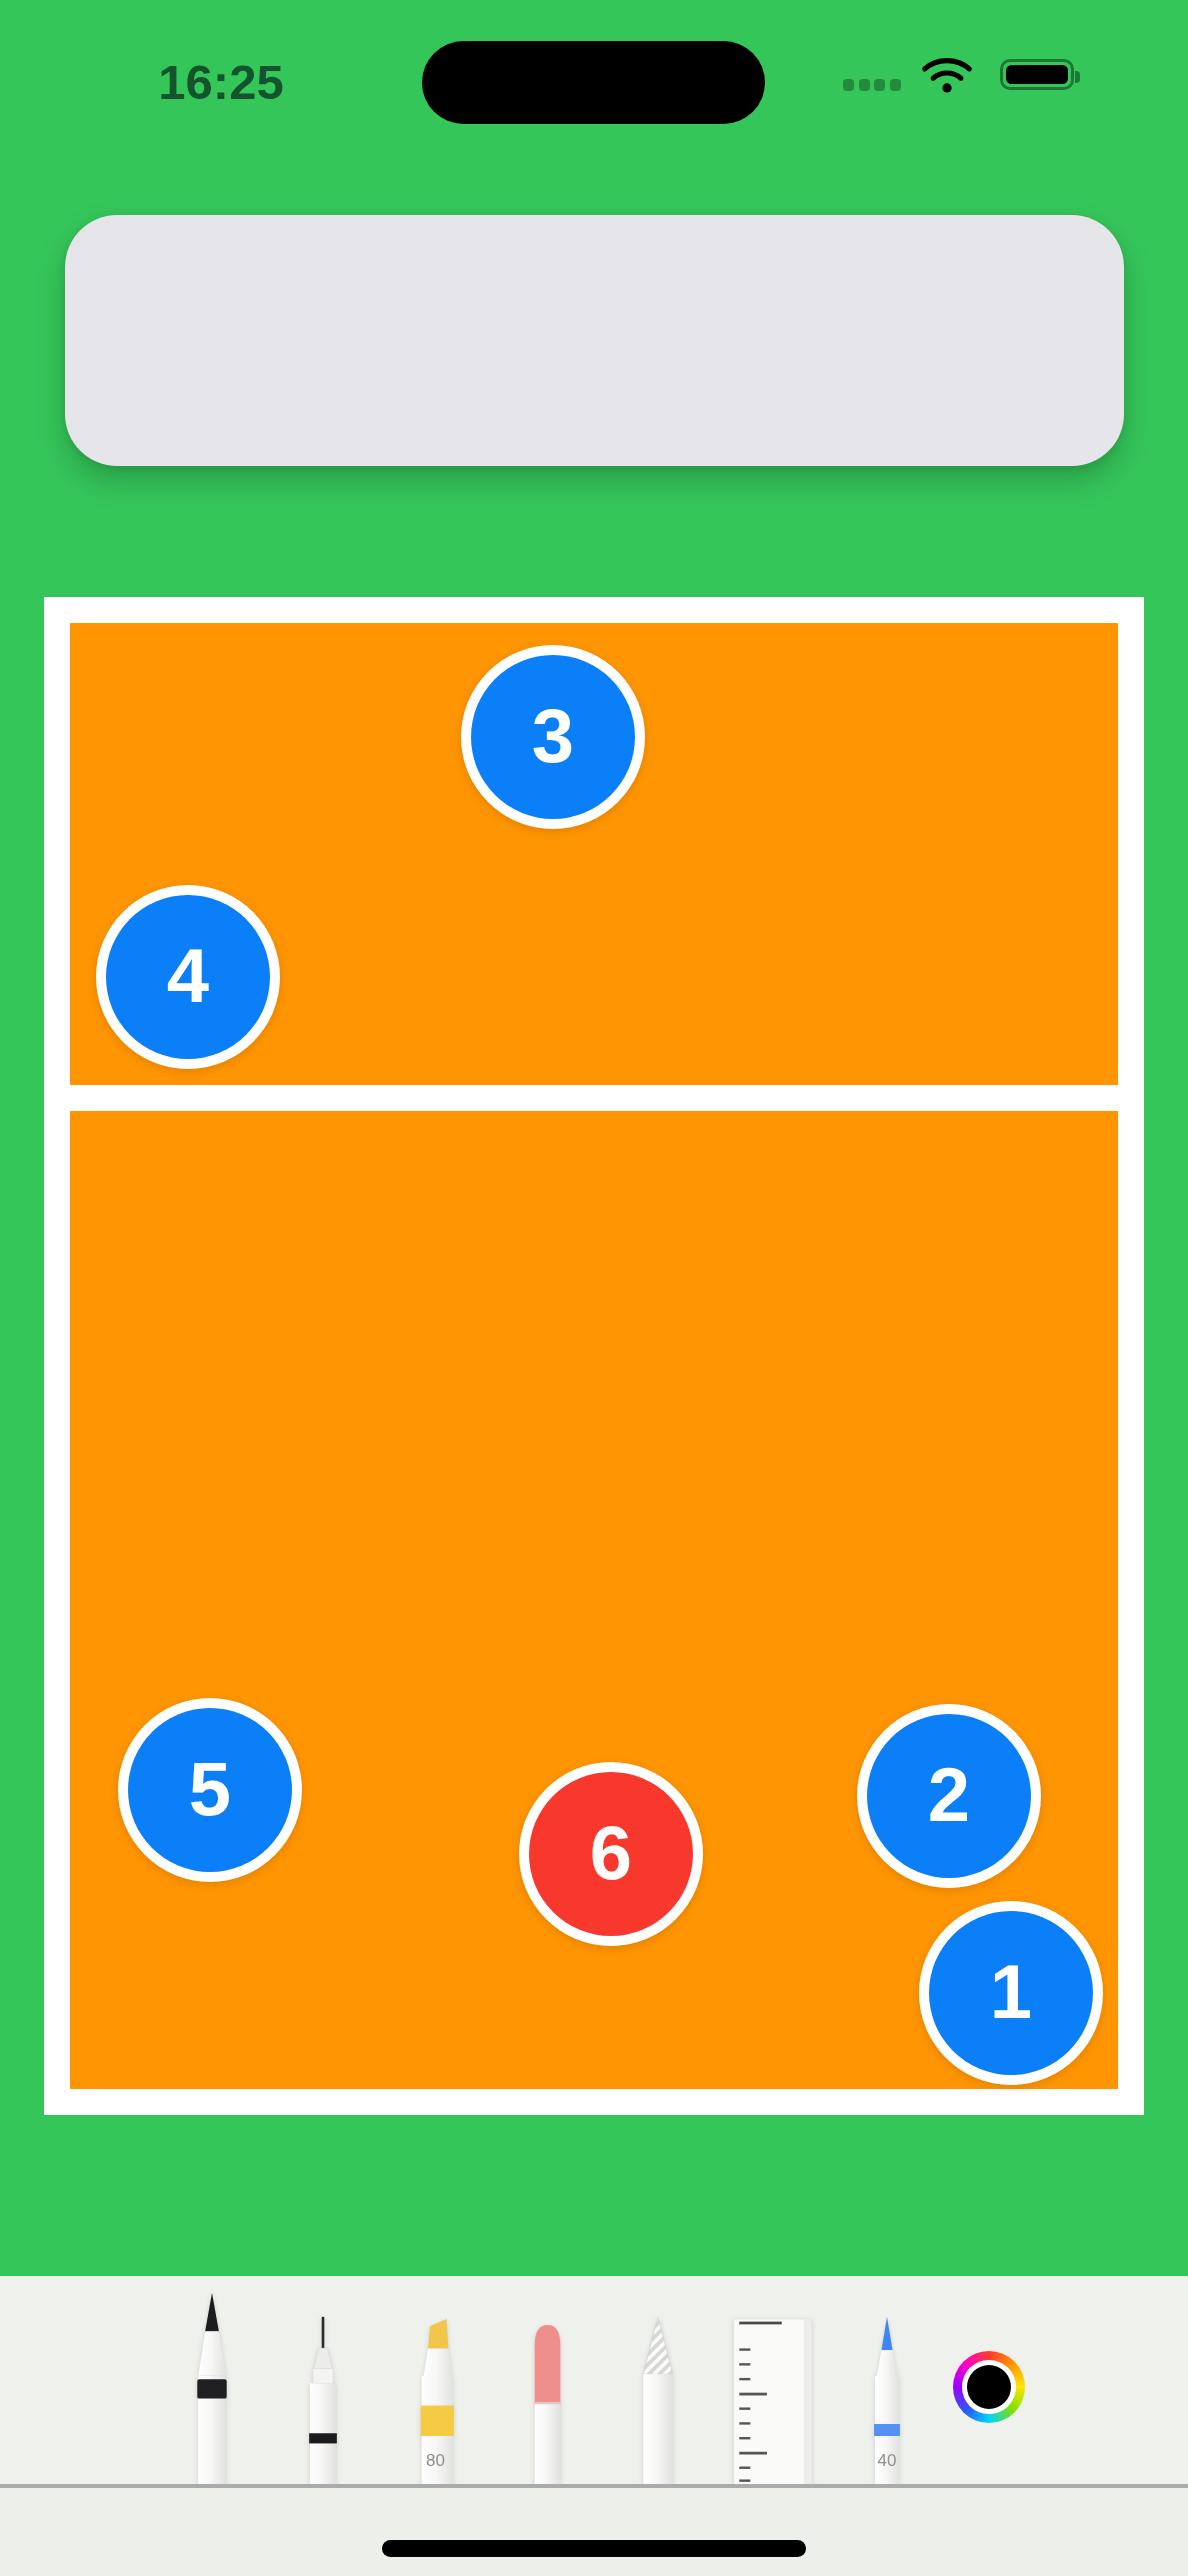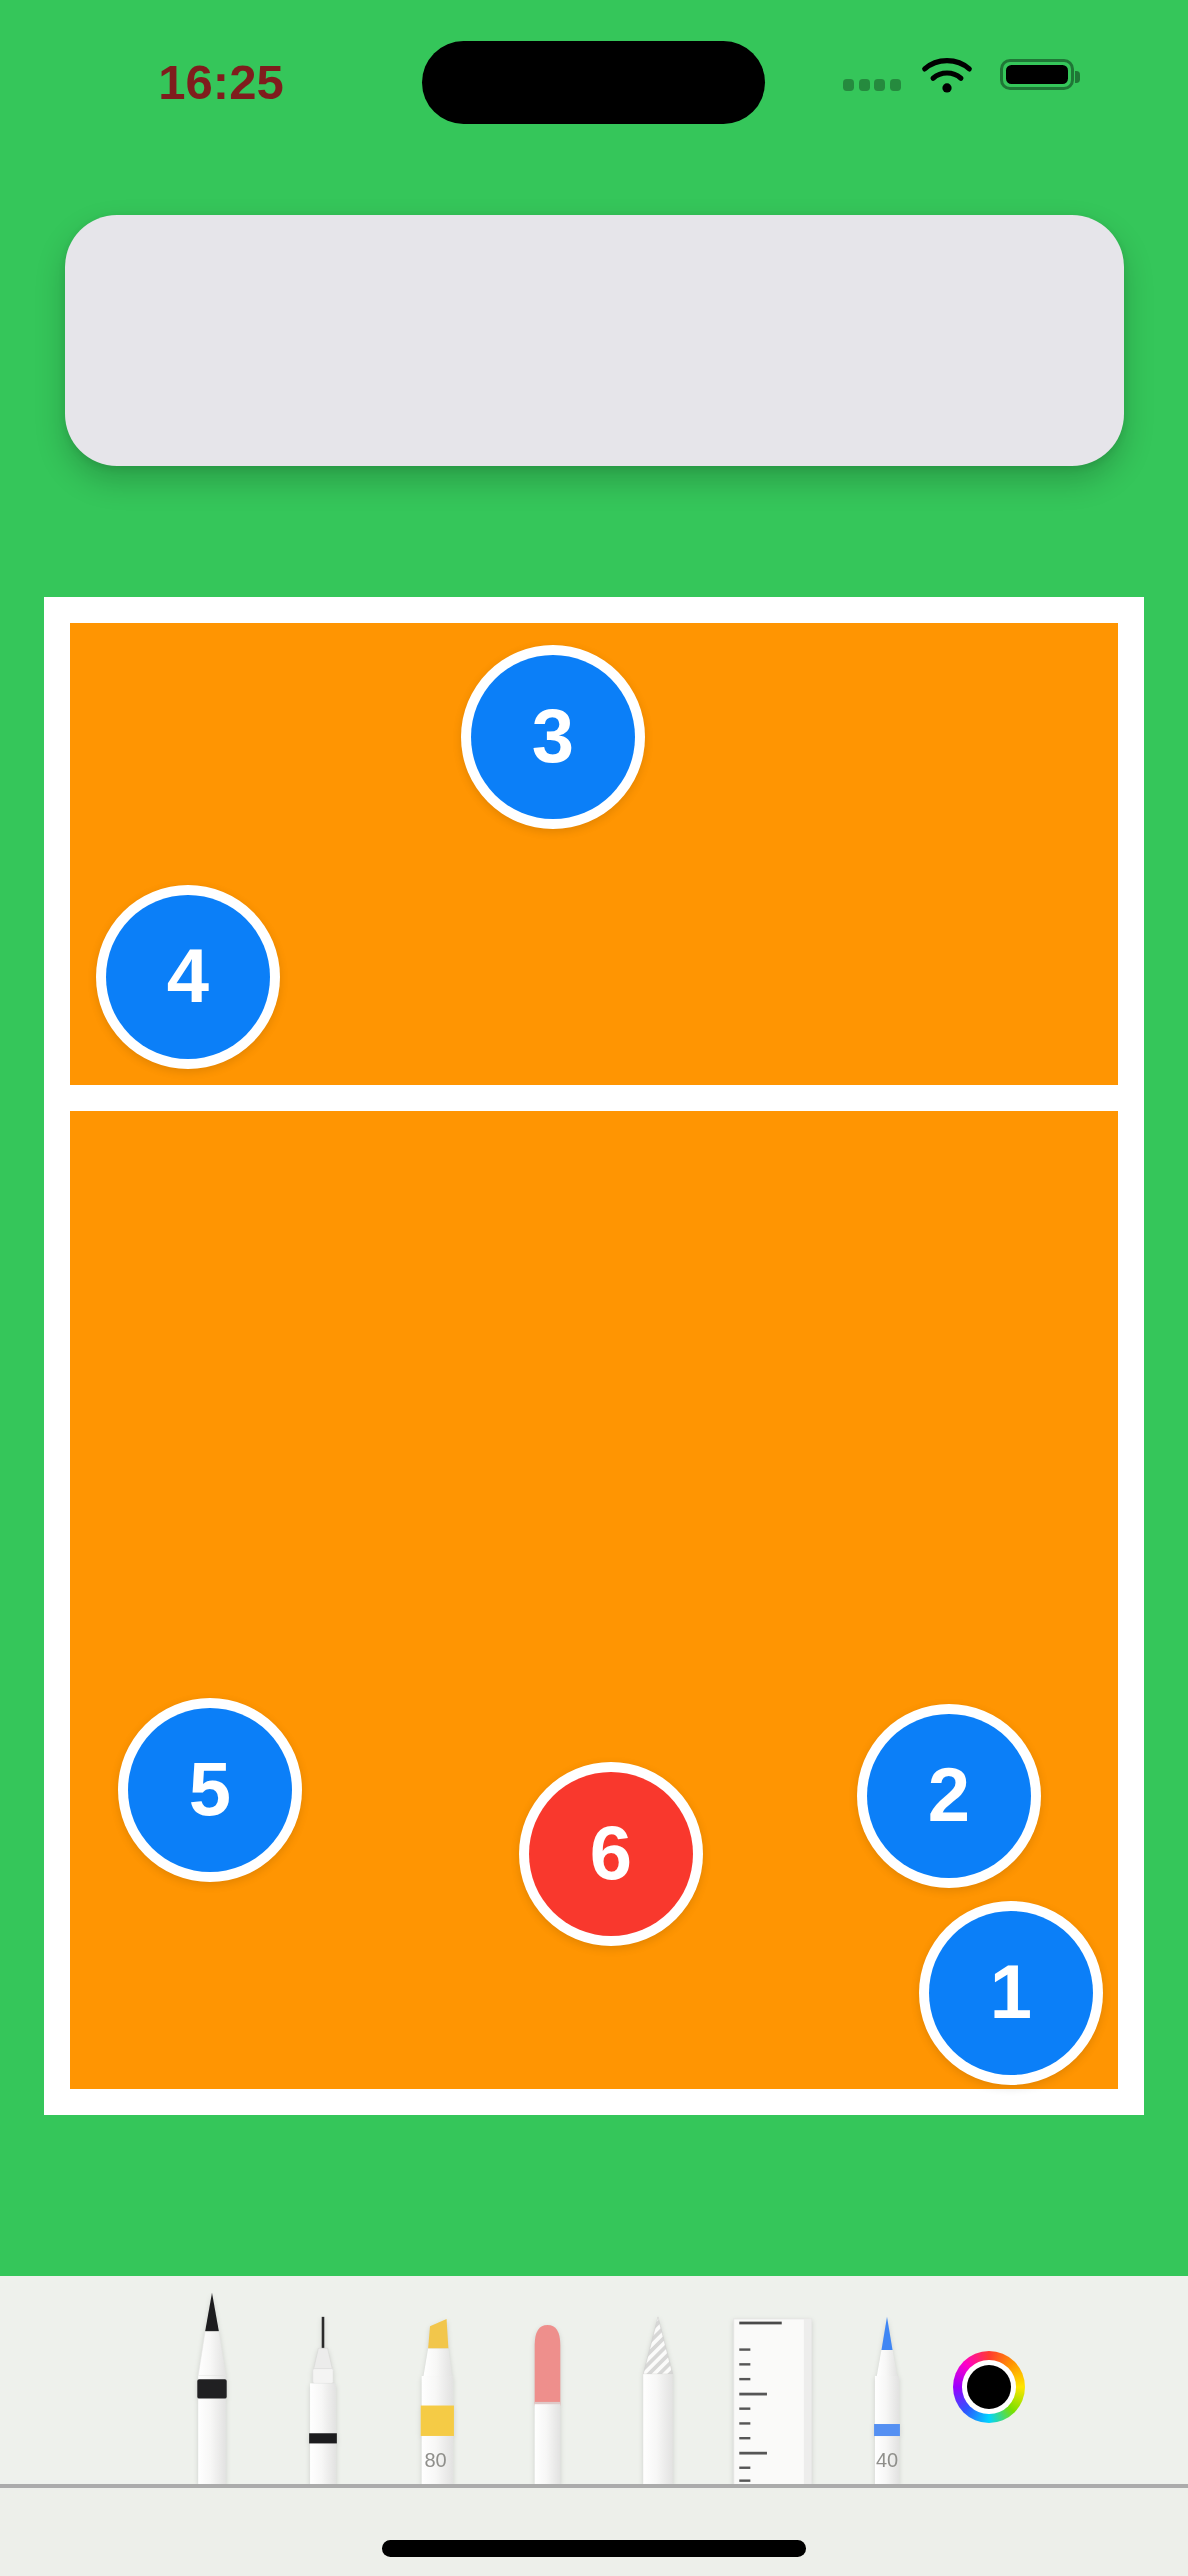--- a/index.html
+++ b/index.html
@@ -1,21 +1,21 @@
 <!DOCTYPE html>
 <html style="font-size:14.7px"><head>
 <meta charset="utf-8">
 <style>
   html,body{margin:0;padding:0;background:#35C65A;}
   #page{position:relative;width:1188px;height:2576px;overflow:hidden;
         font-family:"Liberation Sans","DejaVu Sans",sans-serif;background:#35C65A;}
 
   
   .time{position:absolute;left:129px;top:55px;width:184px;height:55px;
-        line-height:55px;text-align:center;font-size:49px;font-weight:700;color:#7f1d1d;}
+        line-height:55px;text-align:center;font-size:49px;font-weight:700;color:#14532d;}
   .island{position:absolute;left:422px;top:41px;width:343px;height:83px;
           background:#000;border-radius:42px;}
   .cell-dots{position:absolute;left:843px;top:79px;display:flex;gap:4.6px;}
   .cell-dots i{width:11px;height:12px;border-radius:3.7px;background:rgba(0,0,0,.30);}
   .wifi{position:absolute;left:921px;top:55px;}
   .battery{position:absolute;left:1000px;top:59px;width:74px;height:31px;
            border:3.2px solid rgba(0,0,0,.40);border-radius:10px;box-sizing:border-box;}
   .battery .fill{position:absolute;inset:3.2px;background:#000;border-radius:5.5px;}
   .battery .cap{position:absolute;right:-9.2px;top:9.2px;width:5.5px;height:12px;
                 background:rgba(0,0,0,.40);border-radius:0 3.7px 3.7px 0;}
@@ -37,21 +37,21 @@
   .player-fill{position:absolute;inset:10px;border-radius:50%;
                display:flex;align-items:center;justify-content:center;}
   .player-number{color:#fff;font-size:76px;font-weight:700;transform:translateY(-1.8px);}
 
   
   .palette{position:absolute;left:0;top:2276px;width:1188px;height:208px;
            background:#EEF1EC;overflow:hidden;}
   .tool{position:absolute;filter:drop-shadow(0 2.8px 2.8px rgba(0,0,0,.14));}
   .tool svg{display:block;}
   .tool-label{position:absolute;top:168px;height:33px;line-height:33px;text-align:center;
-              font-size:20px;color:#8F8F8B;pointer-events:none;}
+              font-size:17px;color:#8F8F8B;pointer-events:none;}
   .divider{position:absolute;left:0;top:2484px;width:1188px;height:3.7px;background:#ABABAB;}
   .bottom-strip{position:absolute;left:0;top:2488px;width:1188px;height:88px;background:#EDEFEA;}
   .home-indicator{position:absolute;left:382px;top:2540px;width:424px;height:16.6px;
                   border-radius:8.3px;background:#000;}
 
   .color-wheel{position:absolute;left:953px;top:75px;width:72px;height:72px;border-radius:50%;
      background:conic-gradient(#ff3b30,#ff9500,#ffe600,#7ae000,#00d4ff,#2d55ff,#9b00ff,#ff00c8,#ff3b30);
      cursor:pointer;}
   .color-wheel .wring{position:absolute;inset:9.2px;border-radius:50%;background:#fff;}
   .color-wheel .wcenter{position:absolute;inset:4.6px;border-radius:50%;background:#000;}

